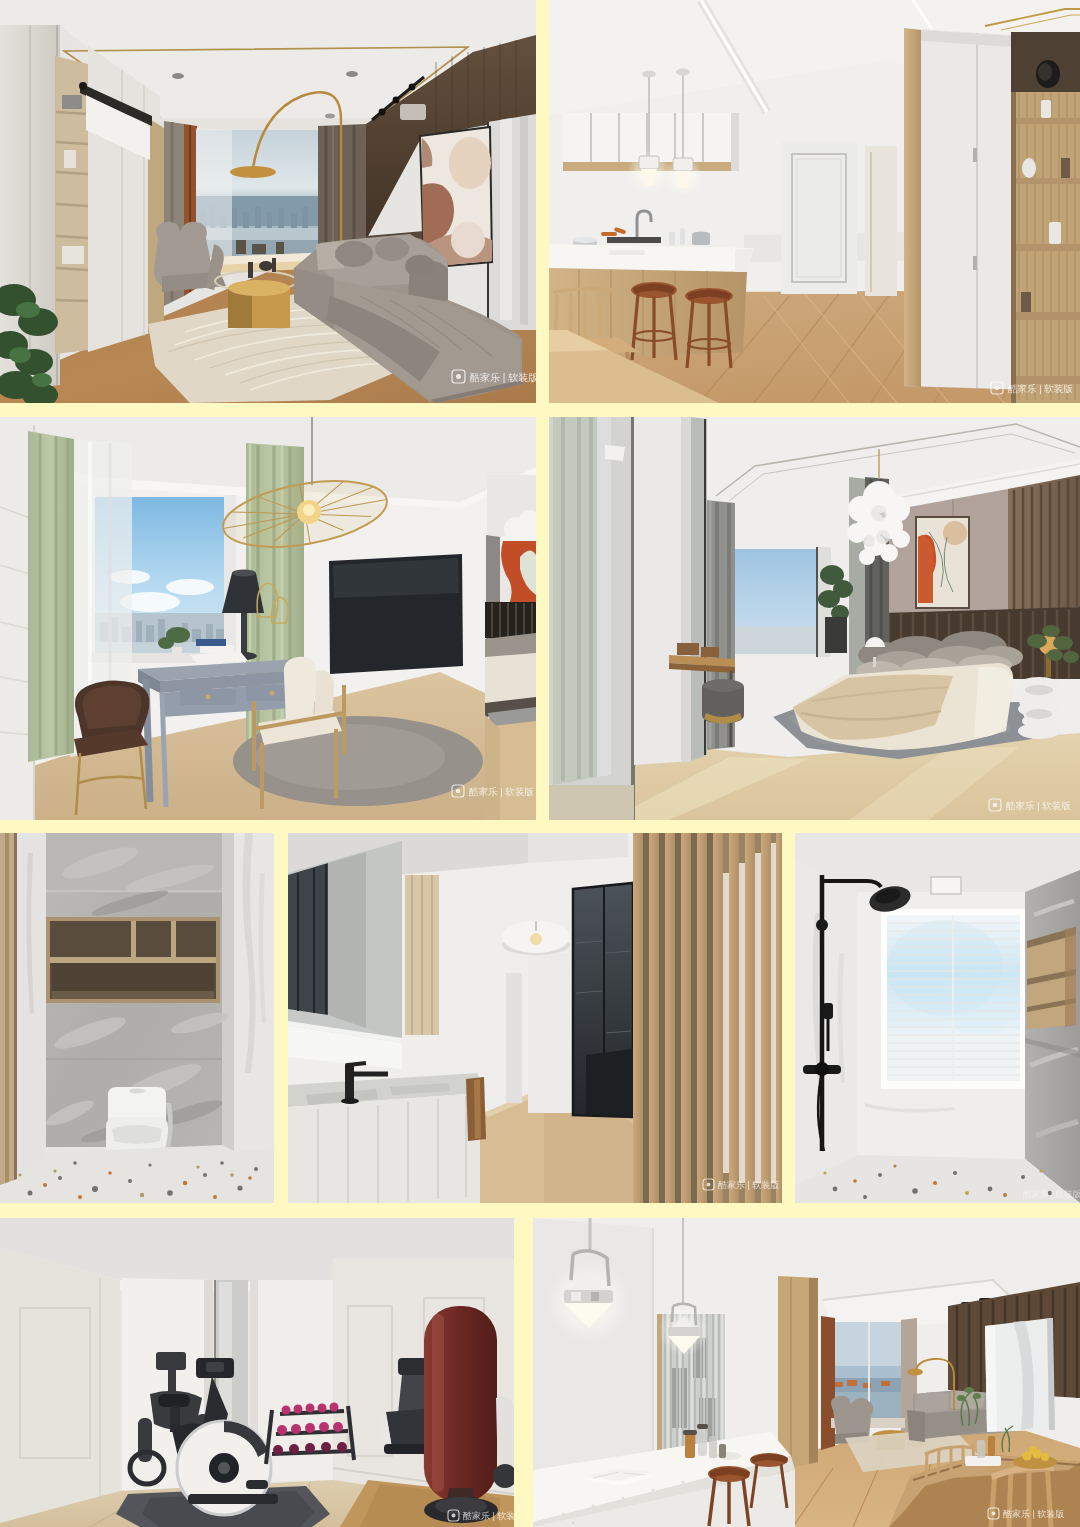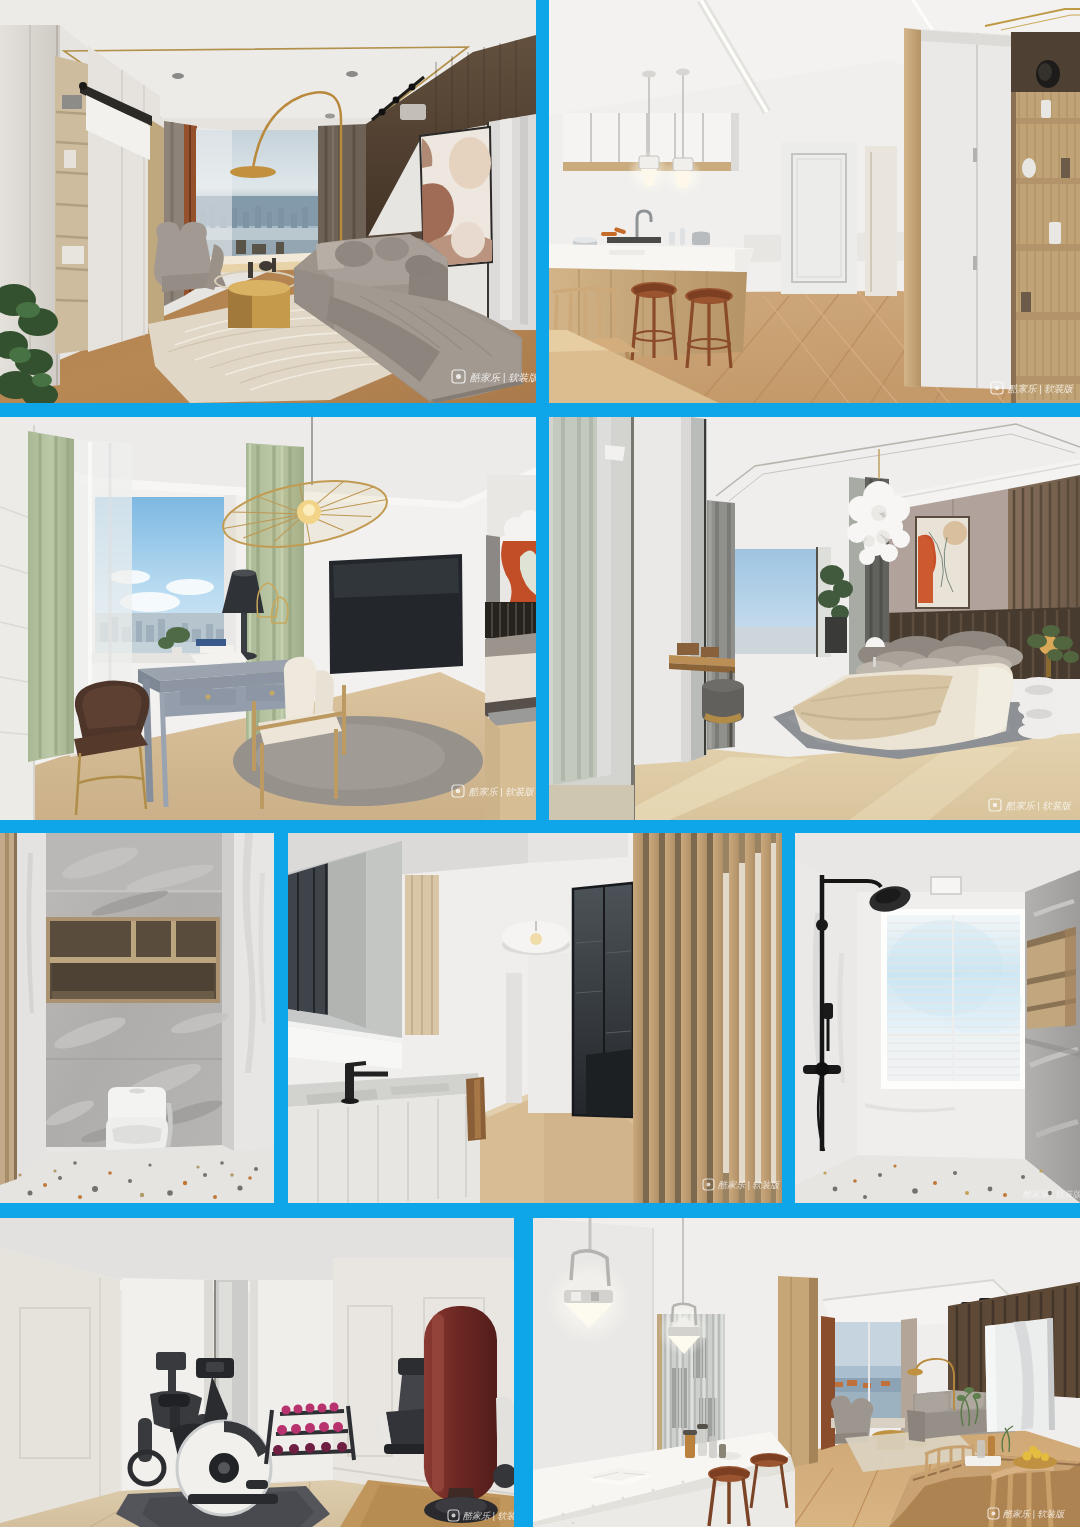--- a/index.html
+++ b/index.html
@@ -1,16 +1,16 @@
 <!DOCTYPE html>
 <html><head>
 <meta charset="utf-8">
 <style>
 html,body{margin:0;padding:0;background:#ffffff;}
-.page{position:relative;width:1080px;height:1527px;background:#0ea5e9;overflow:hidden;font-family:"Liberation Sans",sans-serif;font-style:italic;}
+.page{position:relative;width:1080px;height:1527px;background:#fef9c3;overflow:hidden;font-family:"Liberation Sans",sans-serif;}
 .ph{position:absolute;overflow:hidden;}
 .ph svg{display:block;}
 </style>
 </head>
 <body>
 <div class="page">
 
 <div class="ph" id="p1" style="left:0;top:0;width:536px;height:403px;background:#cfc9c2;">
 <svg width="536" height="403" viewBox="0 0 536 403">
 <defs>

